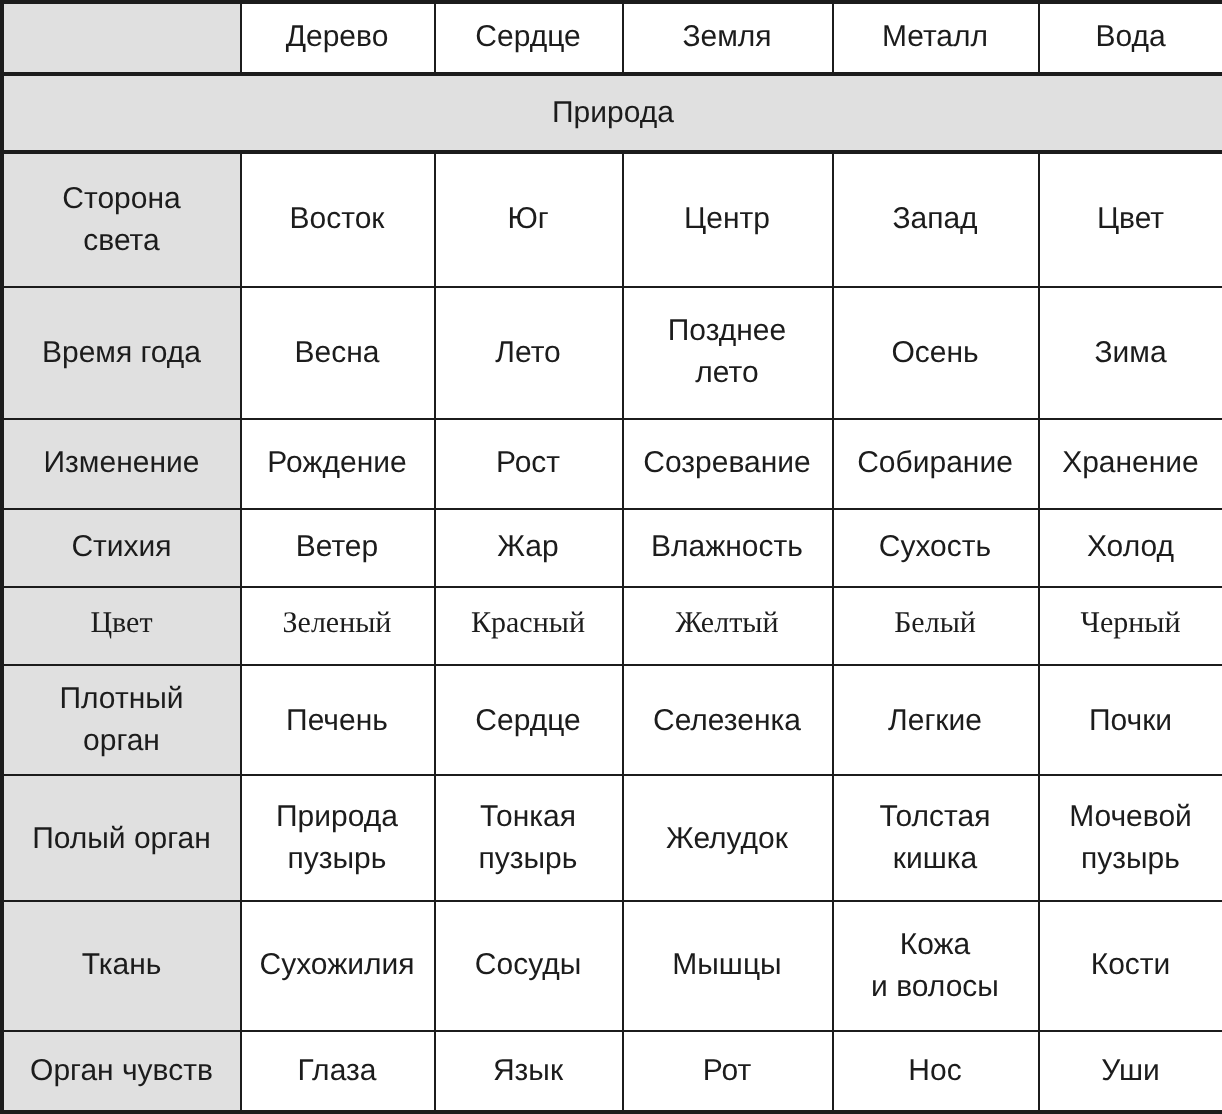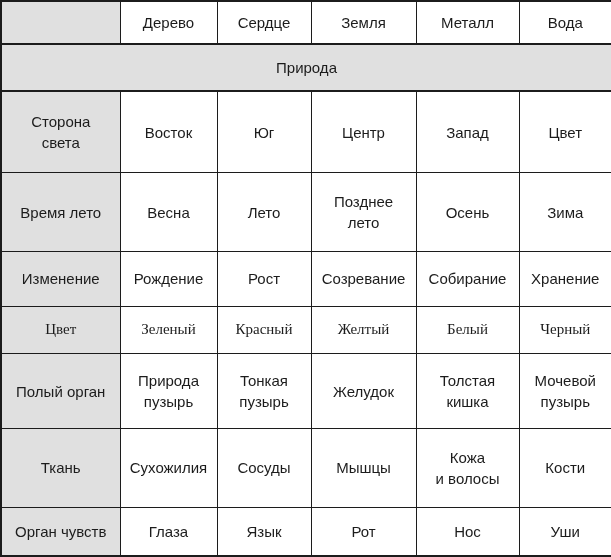--- a/index.html
+++ b/index.html
@@ -83,49 +83,66 @@
       <td class="lbl">Сторона
 света</td>
       <td>Восток</td>
       <td>Юг</td>
       <td>Центр</td>
       <td>Запад</td>
       <td>Цвет</td>
     </tr>
 
     <tr class="r-season">
-      <td class="lbl">Время лето</td>
+      <td class="lbl">Время года</td>
       <td>Весна</td>
       <td>Лето</td>
       <td>Позднее
 лето</td>
       <td>Осень</td>
       <td>Зима</td>
     </tr>
 
     <tr class="r-change">
       <td class="lbl">Изменение</td>
       <td>Рождение</td>
       <td>Рост</td>
       <td>Созревание</td>
       <td>Собирание</td>
       <td>Хранение</td>
     </tr>
 
+    <tr class="r-elem">
+      <td class="lbl">Стихия</td>
+      <td>Ветер</td>
+      <td>Жар</td>
+      <td>Влажность</td>
+      <td>Сухость</td>
+      <td>Холод</td>
+    </tr>
 
     <tr class="r-color">
       <td class="lbl">Цвет</td>
       <td>Зеленый</td>
       <td>Красный</td>
       <td>Желтый</td>
       <td>Белый</td>
       <td>Черный</td>
     </tr>
 
 
+    <tr class="r-dense">
+      <td class="lbl">Плотный
+орган</td>
+      <td>Печень</td>
+      <td>Сердце</td>
+      <td>Селезенка</td>
+      <td>Легкие</td>
+      <td>Почки</td>
+    </tr>
 
     <tr class="r-hollow">
       <td class="lbl">Полый орган</td>
       <td>Природа
 пузырь</td>
       <td>Тонкая
 пузырь</td>
       <td>Желудок</td>
       <td>Толстая
 кишка</td>

